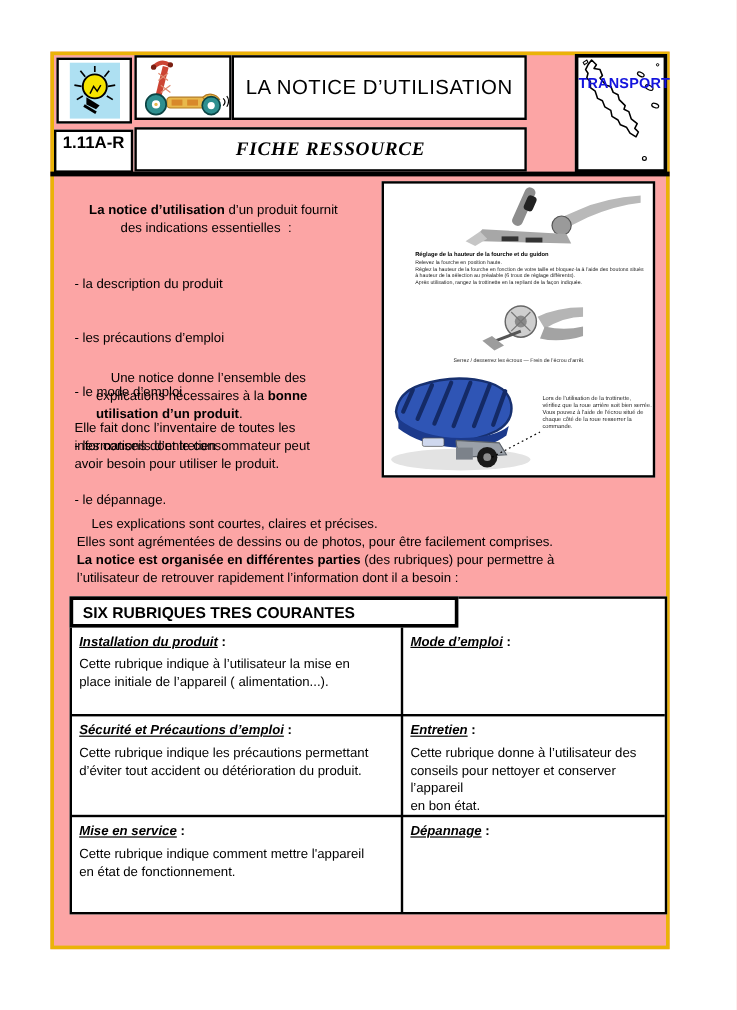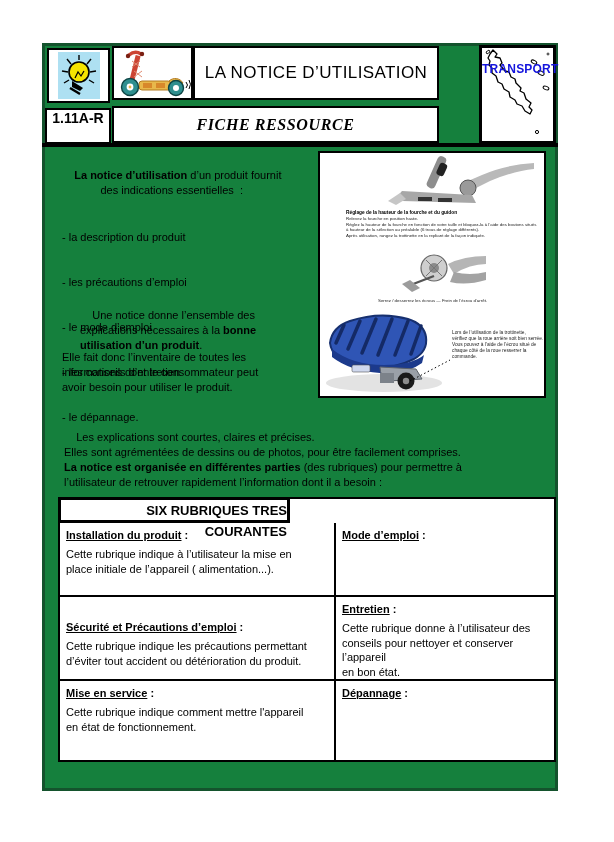--- a/index.html
+++ b/index.html
@@ -3,45 +3,45 @@
 <meta charset="utf-8">
 <style>
   html,body{margin:0;padding:0;}
   body{
     width:614px;height:842px;position:relative;background:#ffffff;
     font-family:"Liberation Sans",sans-serif;color:#000;
     -webkit-font-smoothing:antialiased;
   }
   .frame{
     position:absolute;left:42px;top:43px;width:516px;height:748px;
-    border:3px solid #14532d;box-sizing:border-box;background:#15803d;
+    border:3px solid #eab308;box-sizing:border-box;background:#fca5a5;
   }
   .abs{position:absolute;}
   .box{position:absolute;border:2px solid #000;background:#fff;box-sizing:border-box;}
   .hdr-divider{position:absolute;left:-3px;top:97px;width:516px;height:4px;background:#000;}
   .code-box{font-weight:bold;font-size:14px;display:flex;align-items:flex-start;justify-content:center;}
   .title-box{display:flex;align-items:center;justify-content:center;font-size:17px;letter-spacing:.4px;white-space:nowrap;}
   .subtitle-box{display:flex;align-items:center;justify-content:center;
     font-family:"Liberation Serif",serif;font-weight:bold;font-style:italic;font-size:16px;letter-spacing:.6px;}
   .map-box{border:3px solid #000;}
   .transport-label{position:absolute;left:0;top:14px;width:100%;text-align:right;
     font-weight:bold;font-size:12px;letter-spacing:.2px;z-index:2;}
   .txt{font-size:11px;line-height:15px;white-space:pre;}
   .b{font-weight:bold;}
   .figure-box{border:2px solid #000;}
   .cap-title{font-size:4.8px;line-height:6px;font-weight:bold;white-space:pre;}
   .cap-line{font-size:4.4px;line-height:5.6px;white-space:pre;color:#222;}
   .tbl{position:absolute;border:2px solid #000;background:#fff;box-sizing:border-box;}
-  .tbl-header-box{position:absolute;left:-2px;top:-2px;width:232px;height:26px;border:3px solid #000;
-    box-sizing:border-box;background:#fff;font-weight:bold;font-size:13px;line-height:21px;padding-left:8px;text-align:right;}
+  .tbl-header-box{position:absolute;left:-2px;top:-2px;width:324px;height:26px;border:3px solid #000;
+    box-sizing:border-box;background:#fff;font-weight:bold;font-size:13px;line-height:21px;padding-left:8px;}
   .vdiv{position:absolute;left:274px;top:24px;bottom:0;width:2px;background:#000;}
   .hdiv{position:absolute;left:0;width:100%;height:2px;background:#000;}
   .cell{position:absolute;font-size:11px;line-height:14px;}
   .cell-title{font-weight:bold;}
-  .cell-title .u{text-decoration:underline;}
+  .cell-title .u{text-decoration:underline;font-style:italic;}
   .cell-body{white-space:pre;margin-top:5px;line-height:14.5px;}
   .dotted-leader{position:absolute;}
 </style>
 </head>
 <body>
 
 <div class="frame">
 
   <div class="box" style="left:2px;top:2px;width:63px;height:55px;display:flex;align-items:center;justify-content:center;">
     <svg width="42" height="47" viewBox="0 0 42 47">
@@ -220,21 +220,21 @@
 
     <div class="cell" style="left:6px;top:29px;width:262px;">
       <div class="cell-title"><span class="u">Installation du produit</span><span> :</span></div>
       <div class="cell-body">Cette rubrique indique à l’utilisateur la mise en
 place initiale de l’appareil ( alimentation...).</div>
     </div>
     <div class="cell" style="left:282px;top:29px;width:210px;">
       <div class="cell-title"><span class="u">Mode d’emploi</span><span> :</span></div>
     </div>
 
-    <div class="cell" style="left:6px;top:103px;width:266px;margin-top:18px;">
+    <div class="cell" style="left:6px;top:103px;width:266px;">
       <div class="cell-title"><span class="u">Sécurité et Précautions d’emploi</span><span> :</span></div>
       <div class="cell-body">Cette rubrique indique les précautions permettant
 d’éviter tout accident ou détérioration du produit.</div>
     </div>
     <div class="cell" style="left:282px;top:103px;width:210px;">
       <div class="cell-title"><span class="u">Entretien</span><span> :</span></div>
       <div class="cell-body">Cette rubrique donne à l’utilisateur des
 conseils pour nettoyer et conserver
 l’appareil
 en bon état.</div>

